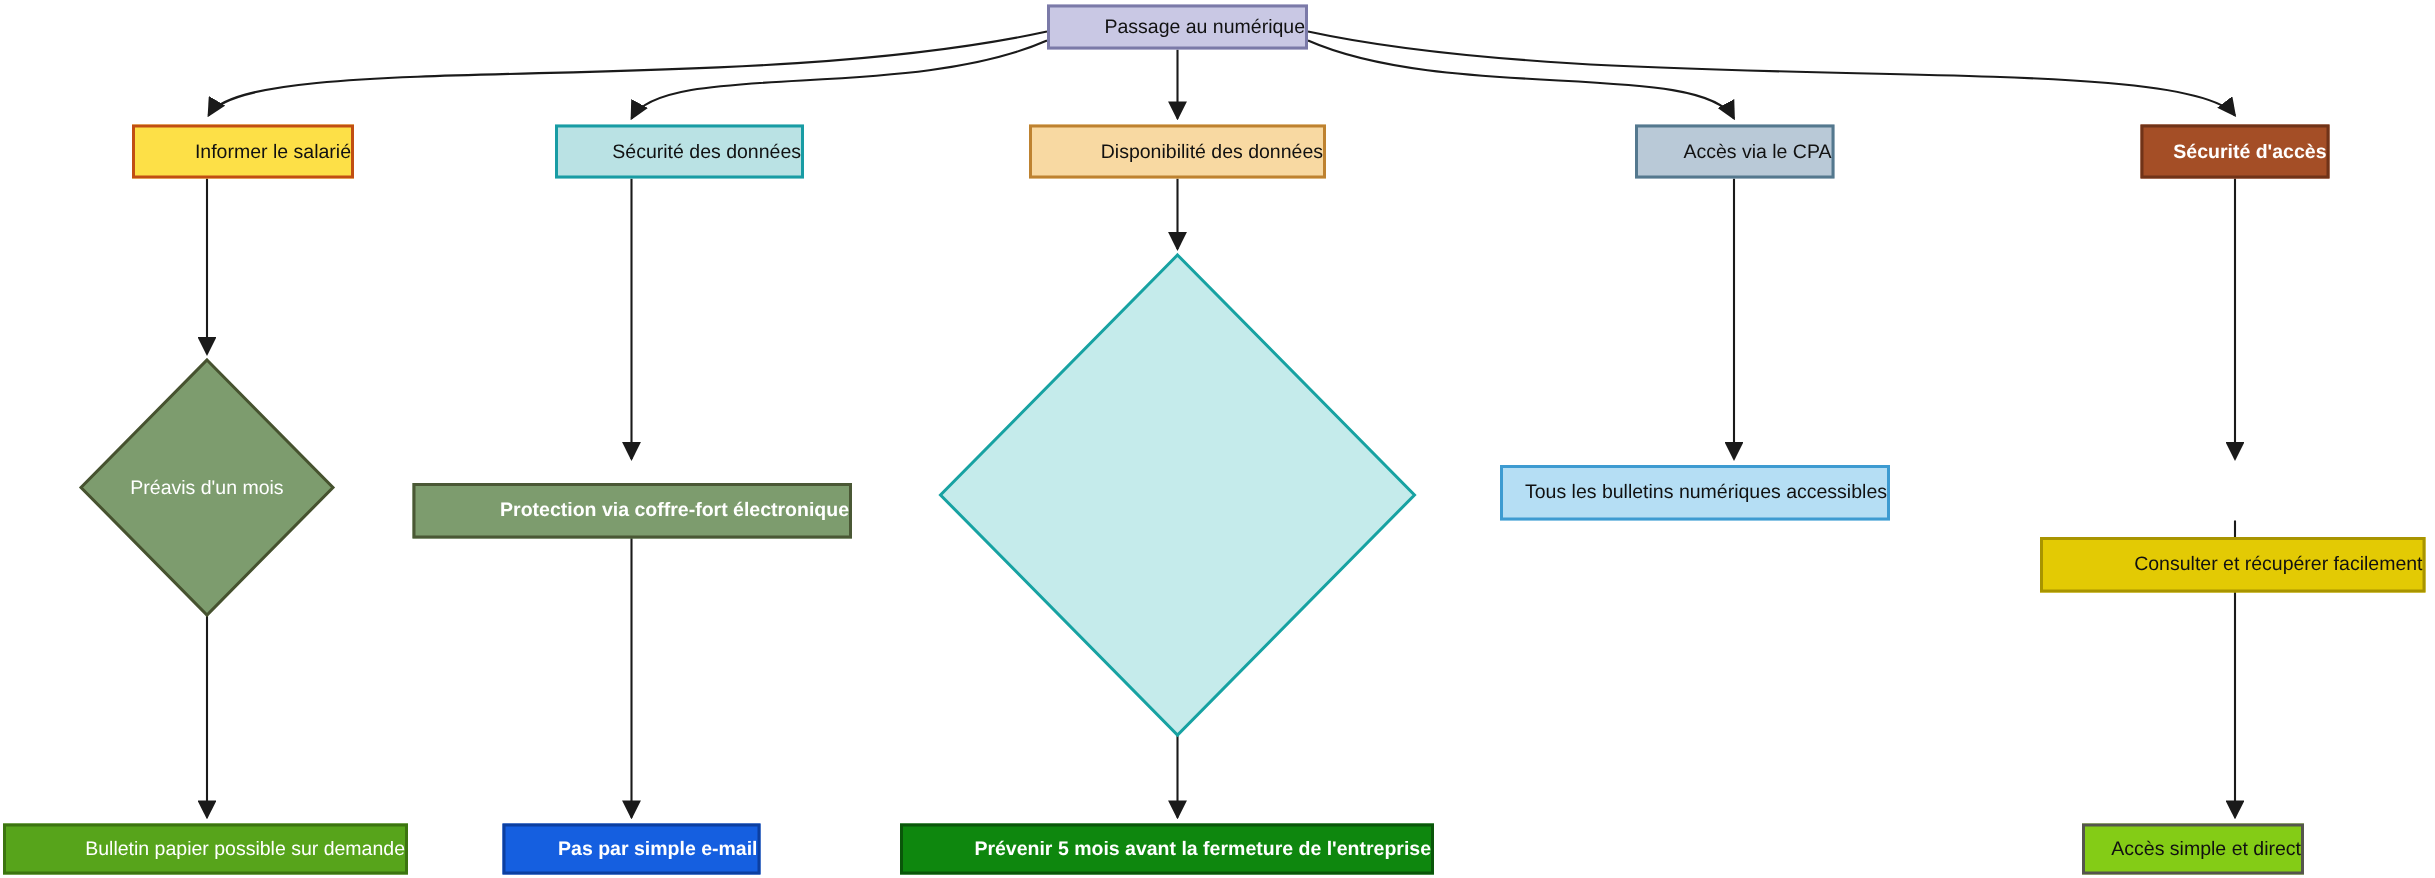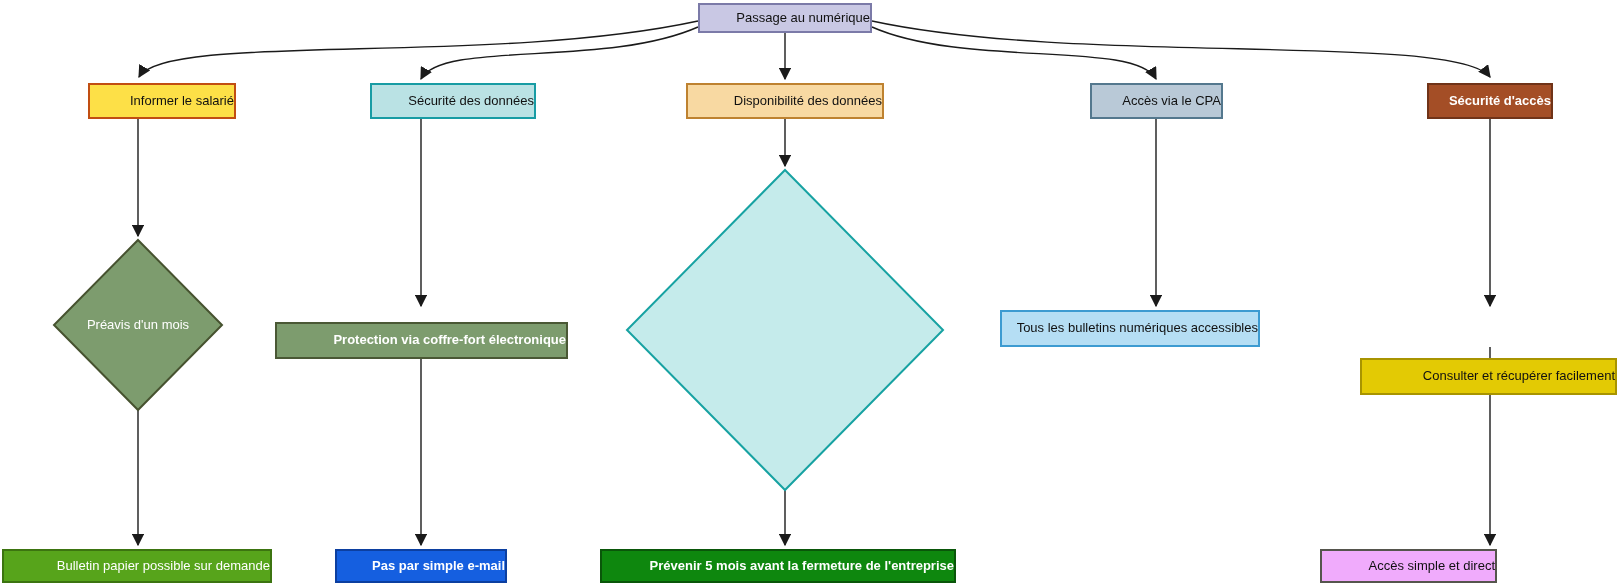--- a/index.html
+++ b/index.html
@@ -35,21 +35,21 @@
   .n-cpa{left:1090px;top:83px;width:133px;height:36px;background:#b9c9d7;border-color:#54788e;}
   .n-facilite{left:1427px;top:83px;width:126px;height:36px;background:#a44e26;border-color:#703318;color:#fff;font-weight:bold;}
   
   .n-coffre{left:275px;top:310px;width:293px;height:37px;background:#7d9c6e;border-color:#4a5835;color:#fff;font-weight:bold;margin-top:12px;}
   .n-bulletins{left:1000px;top:310px;width:260px;height:37px;background:#b5def4;border-color:#3d9bd1;}
   .n-consulter{left:1360px;top:310px;width:257px;height:37px;background:#e3ca04;border-color:#a89400;margin-top:48px;}
   
   .n-bulletin-papier{left:2px;top:549px;width:270px;height:34px;background:#57a41b;border-color:#3c7410;color:#fff;font-weight:normal;}
   .n-pas-email{left:335px;top:549px;width:172px;height:34px;background:#155fe0;border-color:#0c3fa0;color:#fff;font-weight:bold;}
   .n-prevenir{left:600px;top:549px;width:356px;height:34px;background:#0e870e;border-color:#0a560a;color:#fff;font-weight:bold;}
-  .n-acces-simple{left:1320px;top:549px;width:177px;height:34px;background:#f0abfc;border-color:#55554d;}
+  .n-acces-simple{left:1388px;top:549px;width:148px;height:34px;background:#84cc16;border-color:#55554d;}
   
   .lbl-preavis{left:58px;top:313px;width:160px;height:24px;color:#fff;font-weight:bold;}
   .lbl-acces50{left:635px;top:318px;width:300px;height:24px;}
   .edge{stroke:#1a1a1a;stroke-width:1.4;fill:none;}
 </style>
 </head>
 <body>
 
 <div id="canvas">
 

